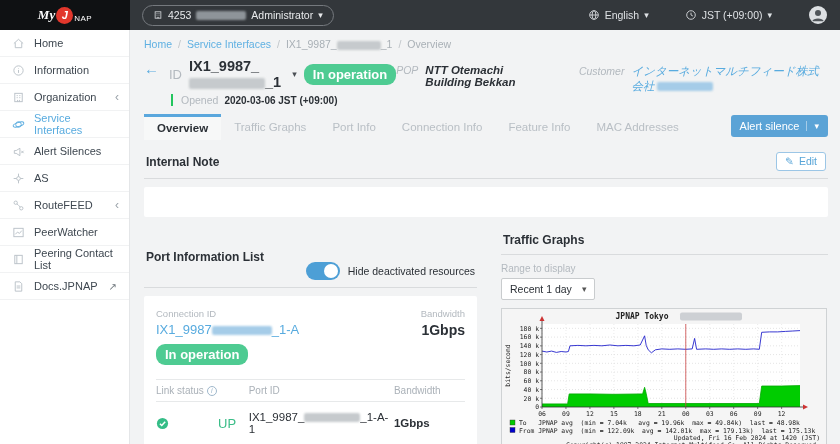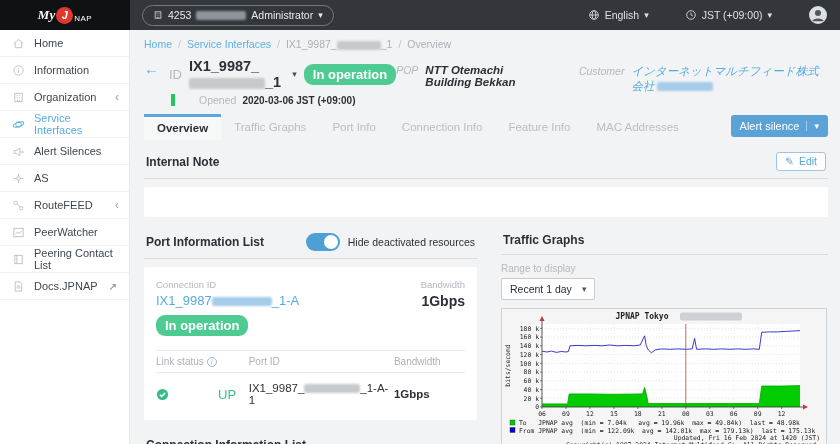--- a/index.html
+++ b/index.html
@@ -38,21 +38,21 @@
   .crumb-link { color:#5fb0e2; cursor:pointer; }
   .crumb-sep { color:#c0c5c9; }
 
   .title-row { padding:4px 12px 0 14px; display:flex; align-items:flex-start; }
   .back-arrow { color:#58abdf; font-size:15px; margin:2px 10px 0 0; cursor:pointer; }
   .id-line { display:flex; align-items:center; gap:7px; }
   .id-label { color:#b3b9bf; font-size:13px; }
   .id-value { color:#2b3036; font-size:14.5px; font-weight:bold; }
   .id-caret { color:#4a4f54; font-size:9px; cursor:pointer; }
   .badge-green { background:#4ecb92; color:#fff; font-size:13px; font-weight:bold; padding:3px 9px; border-radius:9px; white-space:nowrap; }
-  .opened-line { margin-top:4px; margin-left:2px; border-left:4px solid #22c55e; padding-left:24px; font-size:10.5px; display:flex; gap:6px; align-items:baseline; }
+  .opened-line { margin-top:4px; margin-left:2px; border-left:2px solid #22c55e; padding-left:8px; font-size:10.5px; display:flex; gap:6px; align-items:baseline; }
   .lbl-gray { color:#b3b9bf; }
   .opened-value { color:#2b3036; font-weight:bold; font-size:10px; }
   .meta-wrap { margin-left:auto; display:flex; gap:30px; padding-top:6px; padding-right:4px;font-style:italic; }
   .meta-group { display:flex; gap:7px; align-items:baseline; font-size:11.5px; }
   .meta-label { color:#b3b9bf; font-size:10.5px; }
   .meta-value { color:#2b3036; font-weight:600; }
   .meta-link { color:#58abdf; cursor:pointer; }
 
   .tabs-row { margin-top:8px; padding:0 12px 0 14px; display:flex; align-items:flex-end; }
   .tab { padding:0 13px; line-height:26px; font-size:11.5px; color:#b9bfc5; cursor:pointer; white-space:nowrap; }
@@ -64,21 +64,21 @@
   .section-head { display:flex; align-items:center; border-bottom:1px solid #d9dbdd; padding:4px 2px 7px 2px; }
   .section-title { font-size:12px; font-weight:bold; color:#2b3036; }
   .edit-btn { margin-left:auto; border:1px solid #9cc6e6; color:#58a5d8; background:#fff; font-size:10.5px; padding:2px 8px 3px; border-radius:3px; display:flex; gap:5px; align-items:center; cursor:pointer; }
   .note-card { background:#fff; height:30px; margin-top:8px; border-radius:2px; }
 
   .cols { display:flex; gap:24px; margin-top:12px; }
   .col-left { width:333px; flex:none; }
   .col-right { flex:1; }
   .card { background:#fff; border-radius:2px; padding:12px; margin-top:8px; }
 
-  .toggle-wrap { margin-left:auto; display:flex; align-items:center; }
+  .toggle-wrap { margin-left:auto; display:flex; align-items:center;margin-top:29px; }
   .toggle { width:34px; height:18px; background:#4d9fd6; border-radius:9px; position:relative; cursor:pointer; flex:none; }
   .toggle-knob { position:absolute; right:2px; top:2px; width:14px; height:14px; background:#fff; border-radius:50%; }
   .toggle-label { font-size:10.5px; color:#2b3036; margin-left:8px; }
 
   .conn-top { display:flex; }
   .field-label { color:#b3b9bf; font-size:9.5px; }
   .link { color:#58abdf; cursor:pointer; }
   .conn-id { font-size:13px; margin-top:3px; }
   .conn-badge { margin-top:7px; display:inline-block; }
   .bw-block { margin-left:auto; text-align:right; }

